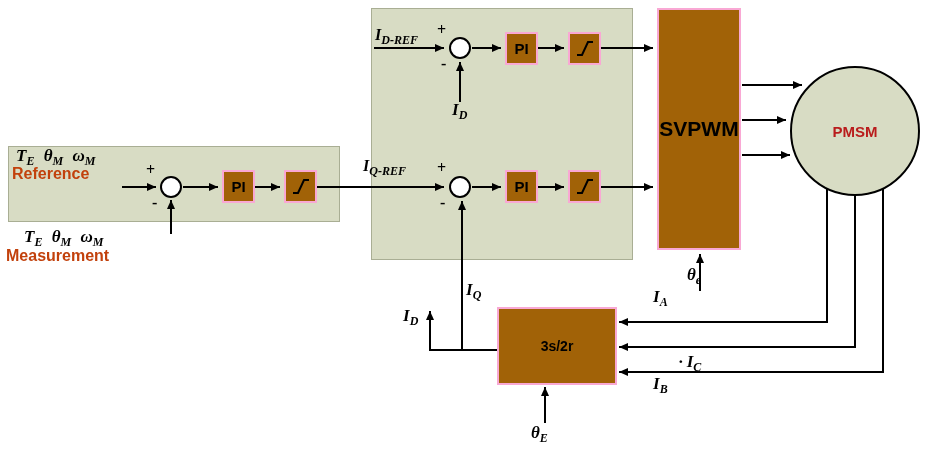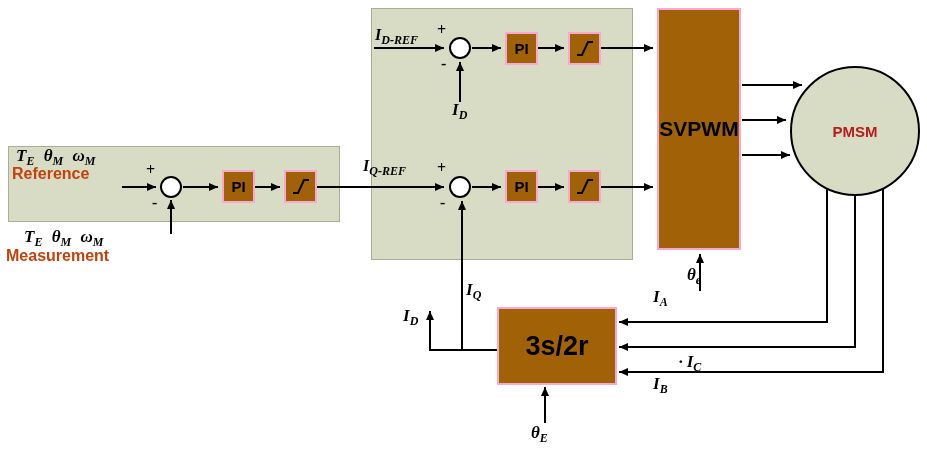--- a/index.html
+++ b/index.html
@@ -124,21 +124,21 @@
   </div>
 
   <div class="blk" style="left:657px; top:8px; width:84px; height:242px; font-size:21px; font-weight:600;">
     <span>SVPWM</span>
   </div>
 
   <div class="circle" style="left:790px; top:66px; width:130px; height:130px; font-size:15px;">
     <span>PMSM</span>
   </div>
 
-  <div class="blk" style="left:497px; top:307px; width:120px; height:78px; font-size:27px; font-weight:600;">
+  <div class="blk" style="left:497px; top:307px; width:120px; height:78px; font-size:14px; font-weight:600;">
     <span>3s/2r</span>
   </div>
 
   <span class="math" style="left:16px; top:147px;">
     <span class="sym"><span>T</span><sub>E</sub></span>
     <span class="sym"><span>θ</span><sub>M</sub></span>
     <span class="sym"><span>ω</span><sub>M</sub></span>
   </span>
   <span class="caption" style="left:12px; top:165px;">Reference</span>
 

